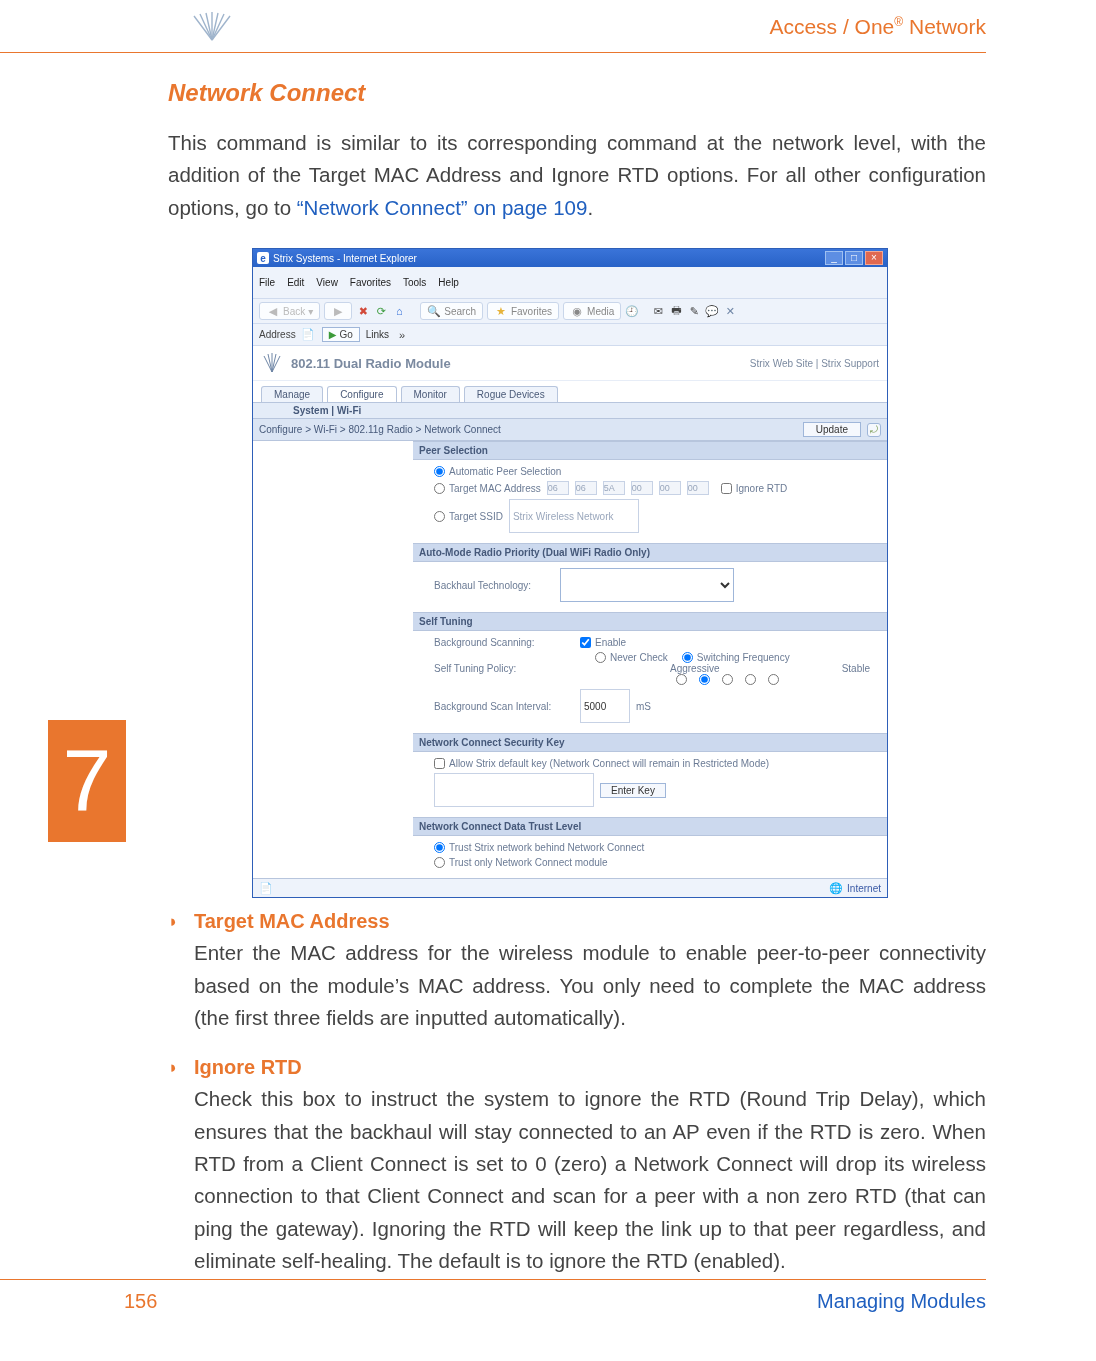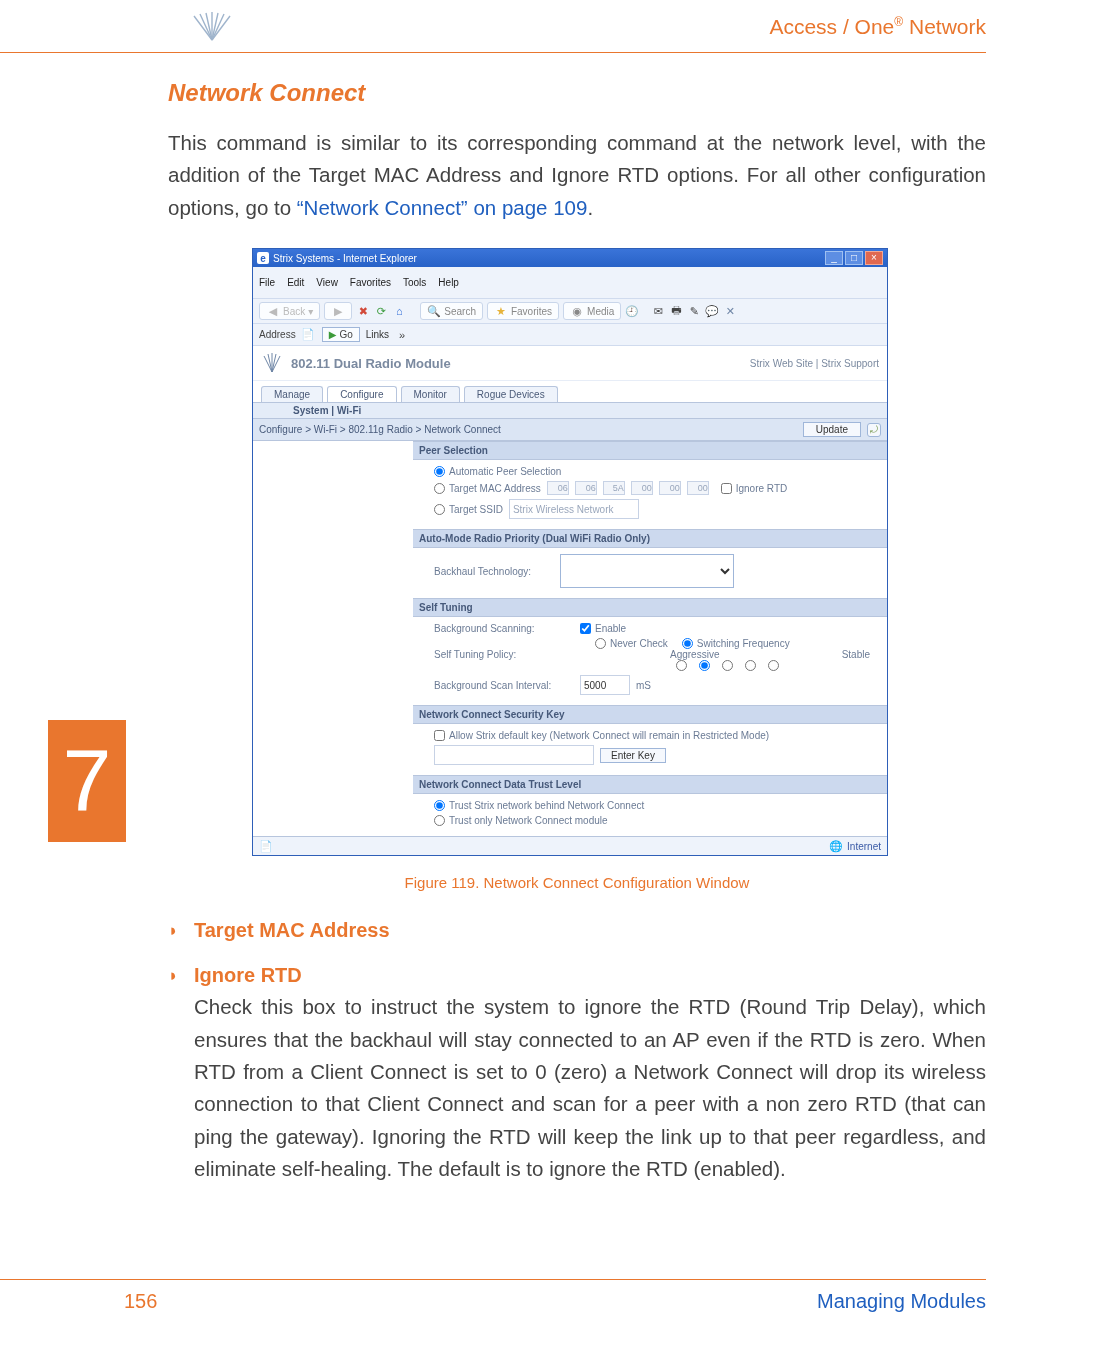--- a/index.html
+++ b/index.html
@@ -150,22 +150,22 @@
   .ss-form-pad { width:160px; }
   .ss-form-body { flex:1; }
   .grp-head {
     background:#ccd9ee;color:#46597a;font-weight:700;font-size:10px;
     padding:3px 6px;border-top:1px solid #b7c5dd;border-bottom:1px solid #b7c5dd;
   }
   .grp-body { padding:4px 6px 8px 6px; }
   .row { display:flex;align-items:center;gap:6px;padding:2px 0;color:#6b7b95;font-size:10px;margin-left:15px; }
   .row label { display:inline-flex;align-items:center;gap:4px; }
   input[type=radio],input[type=checkbox]{ width:11px;height:11px; }
-  .mac-box { width:22px;height:14px;border:1px solid #c7d2e5;background:#f2f5fa;text-align:right;font-size:9px;color:#9aa7bc; }
-  .txt-box { height:20px;border:1px solid #c7d2e5;background:#fff;font-size:10px;padding:0 3px;color:#9aa7bc; }
+  .mac-box { width:22px;height:14px;border:1px solid #c7d2e5;background:#f2f5fa;text-align:left;font-size:9px;color:#9aa7bc; }
+  .txt-box { height:34px;border:1px solid #c7d2e5;background:#fff;font-size:10px;padding:0 3px;color:#9aa7bc; }
   .sel-box { height:18px;border:1px solid #9fb6d9;background:#fff;font-size:10px;padding:16px 3px;color:#333; }
   .tune-dots { display:flex;gap:12px; }
   .btn-sm { border:1px solid #9fb6d9;background:#f5f8fd;padding:1px 10px;font-size:10px;color:#333; }
 
   .ss-status {
     display:flex;align-items:center;border-top:1px solid #b7c5dd;background:#eef3fb;
     padding:2px 6px;font-size:10px;color:#3a5aa6;
   }
   .ss-status .globe { margin-left:auto;display:inline-flex;align-items:center;gap:4px; }
 
@@ -449,25 +449,25 @@
 
       <div class="ss-status">
         <span class="tb-ico">📄</span>
         <span class="globe">
             <span class="tb-ico">🌐</span>
             <span>Internet</span>
           </span>
       </div>
     </div>
 
-    <div class="fig-caption">Figure 119. Network Connect Configuration Window</div>
 
     <ul class="opt-list">
       <li>
         <div class="opt-title">Target MAC Address</div>
+        <div class="opt-body">Enter the MAC address for the wireless module to enable peer-to-peer connectivity based on the module’s MAC address. You only need to complete the MAC address (the first three fields are inputted automatically).</div>
       </li>
       <li>
         <div class="opt-title">Ignore RTD</div>
         <div class="opt-body">Check this box to instruct the system to ignore the RTD (Round Trip Delay), which ensures that the backhaul will stay connected to an AP even if the RTD is zero. When RTD from a Client Connect is set to 0 (zero) a Network Connect will drop its wireless connection to that Client Connect and scan for a peer with a non zero RTD (that can ping the gateway). Ignoring the RTD will keep the link up to that peer regardless, and eliminate self-healing. The default is to ignore the RTD (enabled).</div>
       </li>
     </ul>
 
   </div>
 
   <div class="page-footer">

